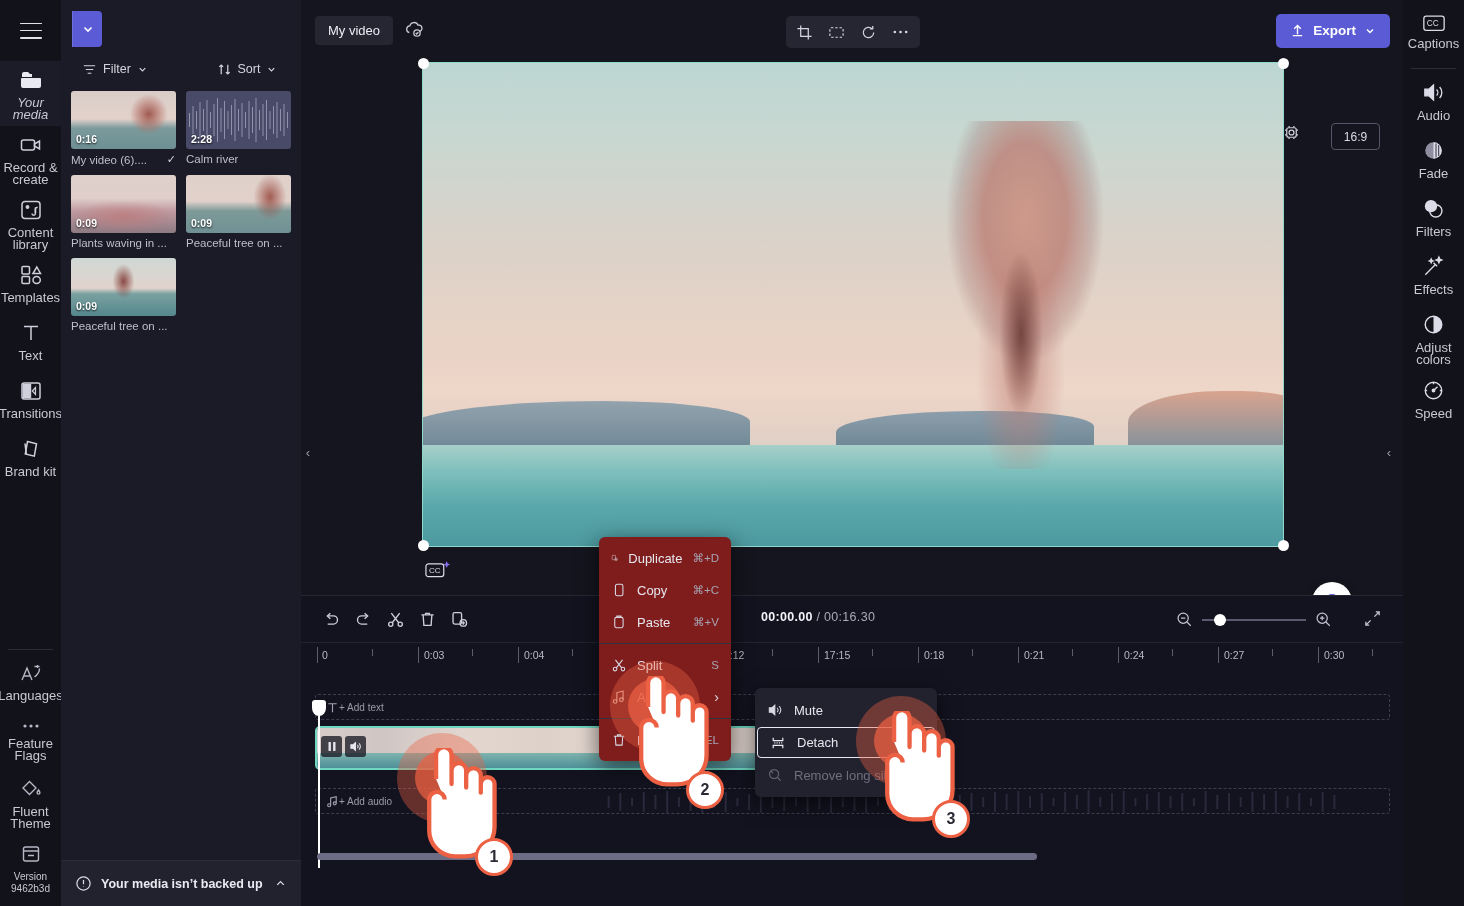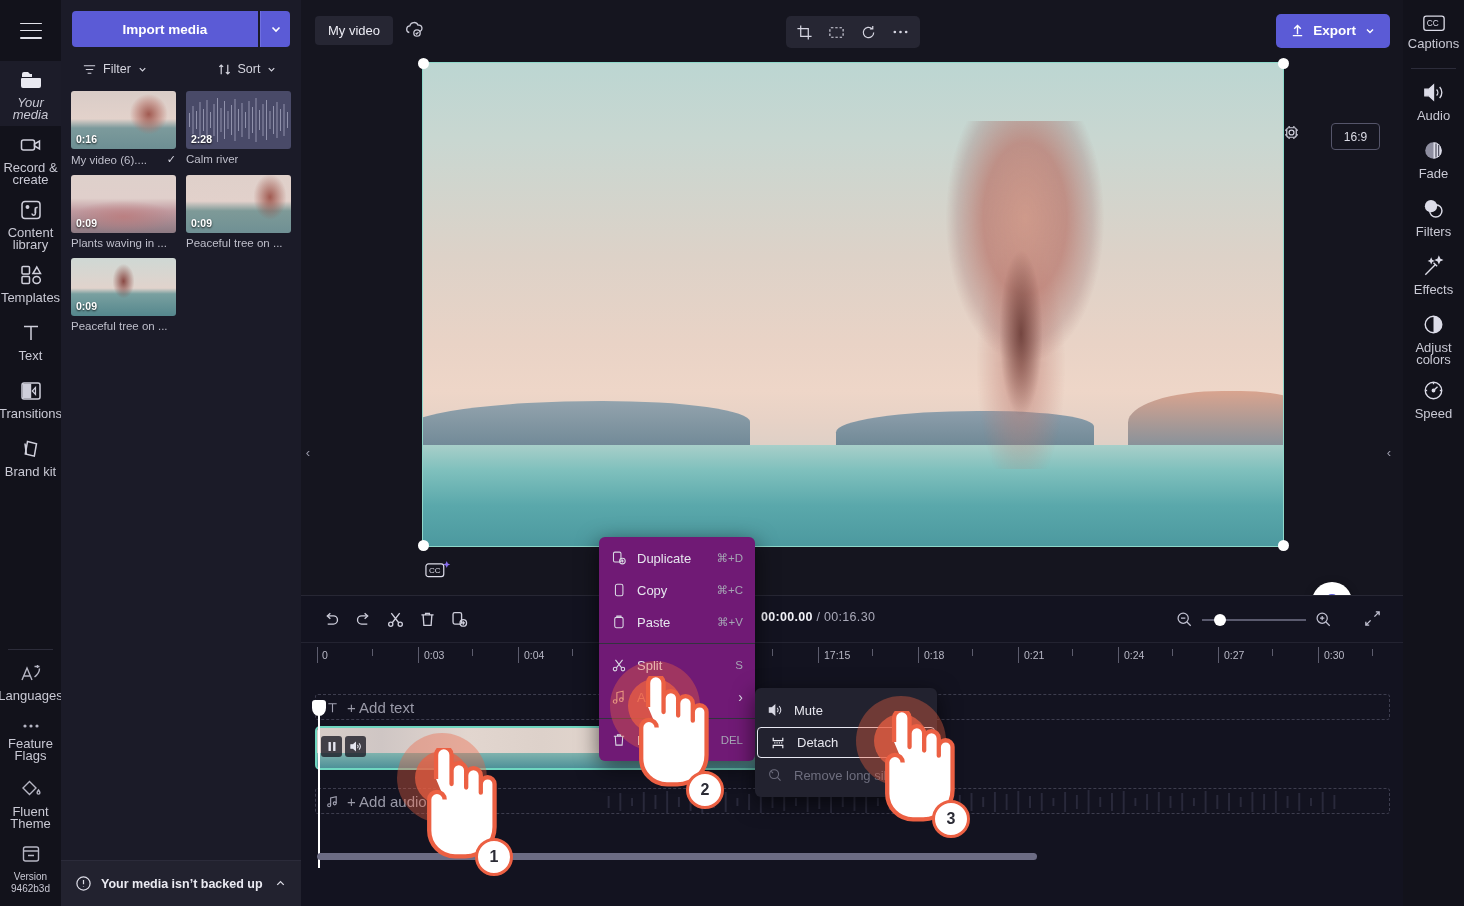--- a/index.html
+++ b/index.html
@@ -120,42 +120,42 @@
   .fitbtn{ position:absolute; right:22px; top:13px; cursor:pointer;}
 
   .ruler{ position:relative; height:26px; border-top:1px solid #232331; }
   .tick{ position:absolute; top:4px; width:1px; background:#5c5c6d; }
   .tick.major{ height:16px; }
   .tick.minor{ height:7px; top:6px; }
   .tlab{ position:absolute; top:6px; font-size:10.5px; color:#b9b9c6; }
 
   .tracks{ position:relative; height:200px; }
   .track-row{ position:absolute; left:14px; right:14px; border:1px dashed #3d3d4e; border-radius:3px;
-     display:flex; align-items:center; gap:8px; padding-left:10px; color:#9a9aa8; font-size:15px; cursor:pointer;}
+     display:flex; align-items:center; padding-left:10px; color:#9a9aa8; font-size:10px; cursor:pointer;}
   .text-track{ top:26px; height:26px; }
   .audio-track{ top:120px; height:26px; overflow:hidden;}
   .clip{ position:absolute; left:14px; top:58px; width:541px; height:44px; border-radius:5px;
      border:2px solid #6fd6c0; overflow:hidden; cursor:pointer;}
   .clip-img{ position:absolute; inset:0; background:
       linear-gradient(90deg,
         #d8cdc8 0%, #cfc6c4 12%, #e2d6cf 28%, #ddd1ca 42%, #e4d7cf 58%, #dfd2cb 72%, #e2d5ce 100%);}
   .clip-sea{ position:absolute; left:0; right:0; bottom:0; height:38%;
       background:linear-gradient(180deg,#7fb3ae,#4e9098);}
   .clip-ctl{ position:absolute; left:4px; top:8px; display:flex; gap:3px; }
   .clip-btn{ width:21px; height:21px; background:rgba(25,25,36,.78); border-radius:3px;
       display:flex; align-items:center; justify-content:center; cursor:pointer;}
   .wave{ position:absolute; left:0; right:0; top:0; bottom:0; opacity:.55; }
 
   .tl-scroll{ position:absolute; left:16px; bottom:8px; width:720px; height:7px; background:#6c6c84; border-radius:4px;}
   .playhead{ position:absolute; left:17px; top:44px; bottom:0; width:2px; background:#fff; }
   .playhead .ph-top{ position:absolute; left:-6px; top:-12px; width:14px; height:16px; background:#fff;
       border-radius:3px 3px 50% 50%; }
 
   
-  .ctx{ position:absolute; left:599px; top:537px; width:156px; background:#701a75; border-radius:6px;
+  .ctx{ position:absolute; left:599px; top:537px; width:132px; background:#7f1d1d; border-radius:6px;
         box-shadow:0 6px 22px rgba(0,0,0,.6); padding:5px 0; z-index:40; }
   .ctx-item{ height:32px; display:flex; align-items:center; gap:10px; padding:0 12px; cursor:pointer;
         font-size:13px; color:#e6e6ee; position:relative;}
   .ctx-item .sc{ margin-left:auto; font-size:11.5px; color:#a5a5b4; }
   .ctx-item.hl{ color:#f1c2b2; }
   .ctx-sep{ height:1px; background:#33333f; margin:5px 0; }
   .submenu{ position:absolute; left:755px; top:688px; width:182px; background:#22222f; border-radius:6px;
         box-shadow:0 6px 22px rgba(0,0,0,.6); padding:5px 0; z-index:41; }
   .sub-item{ height:34px; display:flex; align-items:center; gap:11px; padding:0 12px; font-size:13px;
         color:#e6e6ee; cursor:pointer;}
@@ -285,21 +285,20 @@
           <rect x="4.5" y="5" width="15" height="14" rx="2"></rect>
           <path d="M4.5 9h15M9 13.5h6"></path>
         </svg>
       <div class="lbl" style="white-space:pre-line; font-size:10px">Version
 9462b3d</div>
     </div>
   </div>
 
   <div class="media">
     <div class="import-row">
-      <div class="import-btn">Import media</div>
       <div class="import-caret">
         <svg width="14" height="14" viewBox="0 0 14 14" fill="none" stroke="#fff" stroke-width="1.6">
             <path d="M3.5 5.5L7 9l3.5-3.5"></path>
           </svg>
       </div>
     </div>
 
     <div class="fs-row">
       <div class="fs-btn">
         <svg width="15" height="15" viewBox="0 0 16 16" fill="none" stroke="#d4d4de" stroke-width="1.3">

